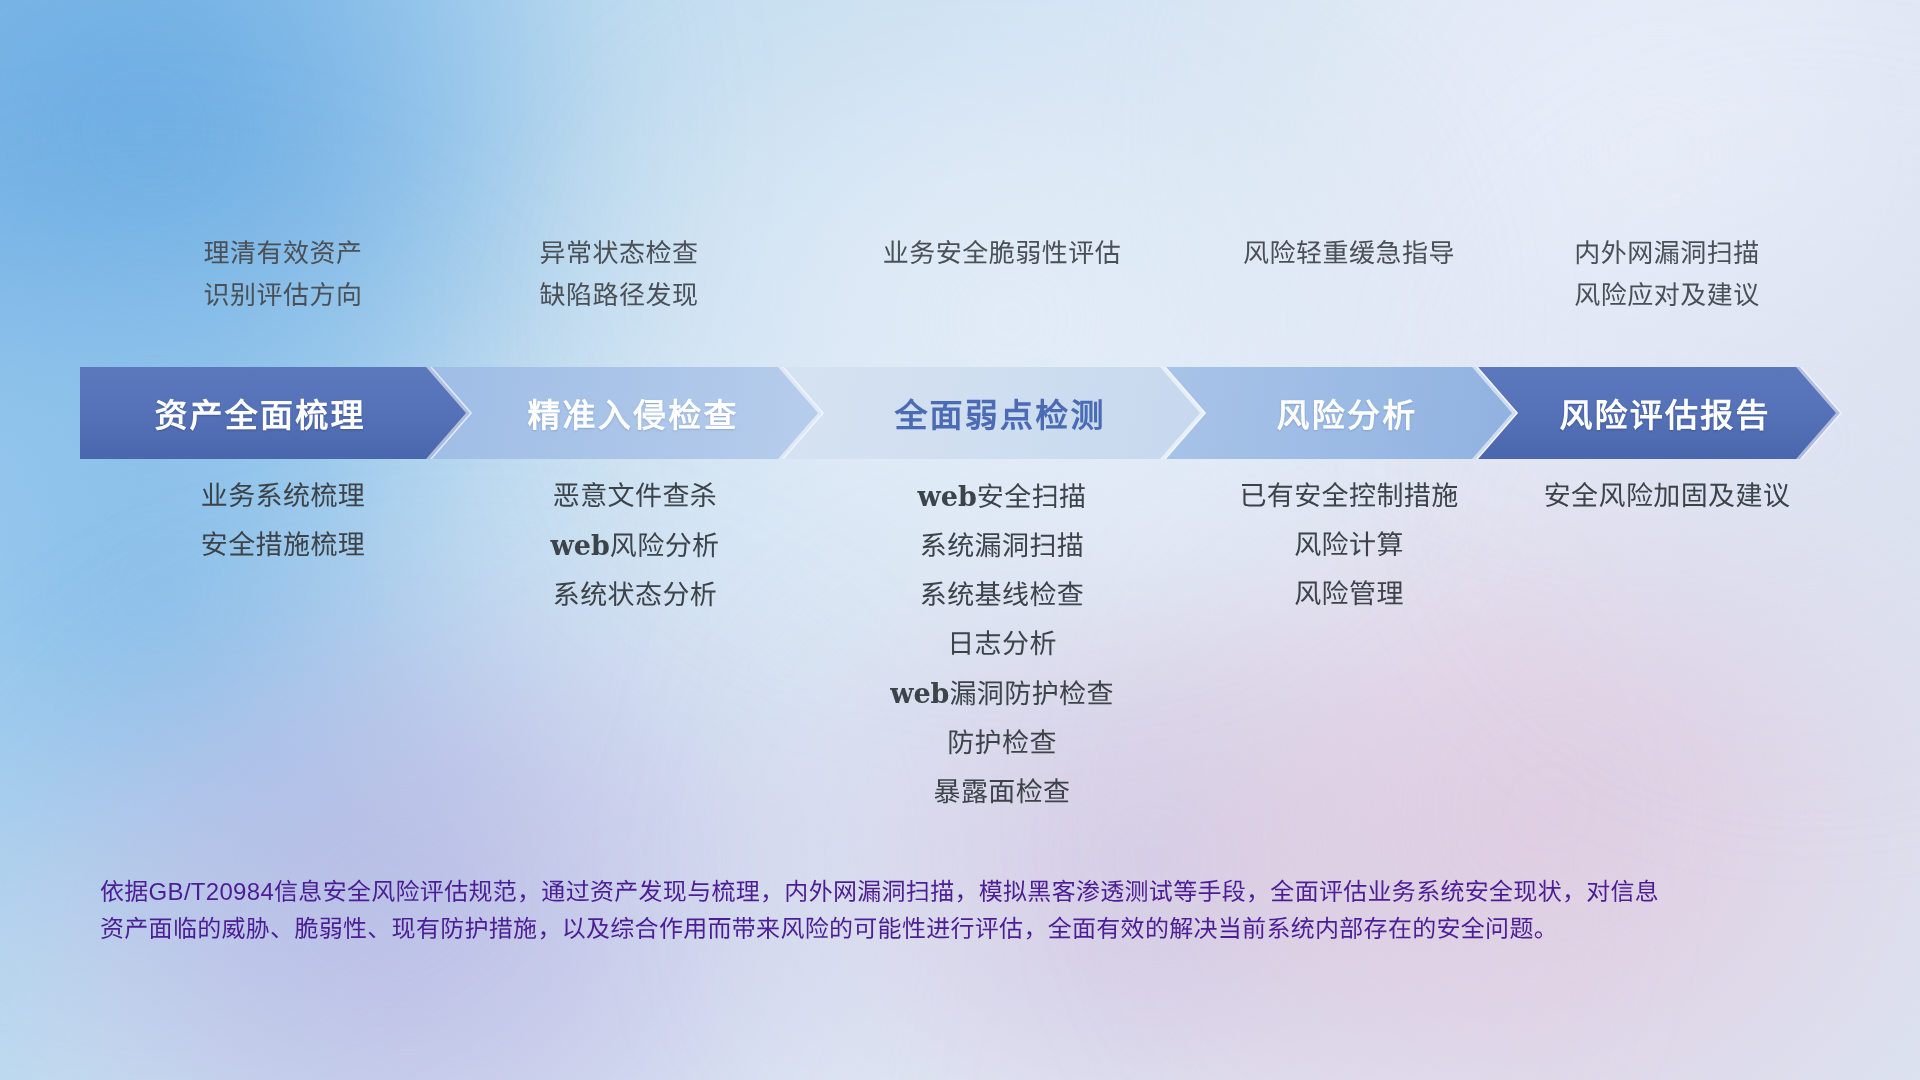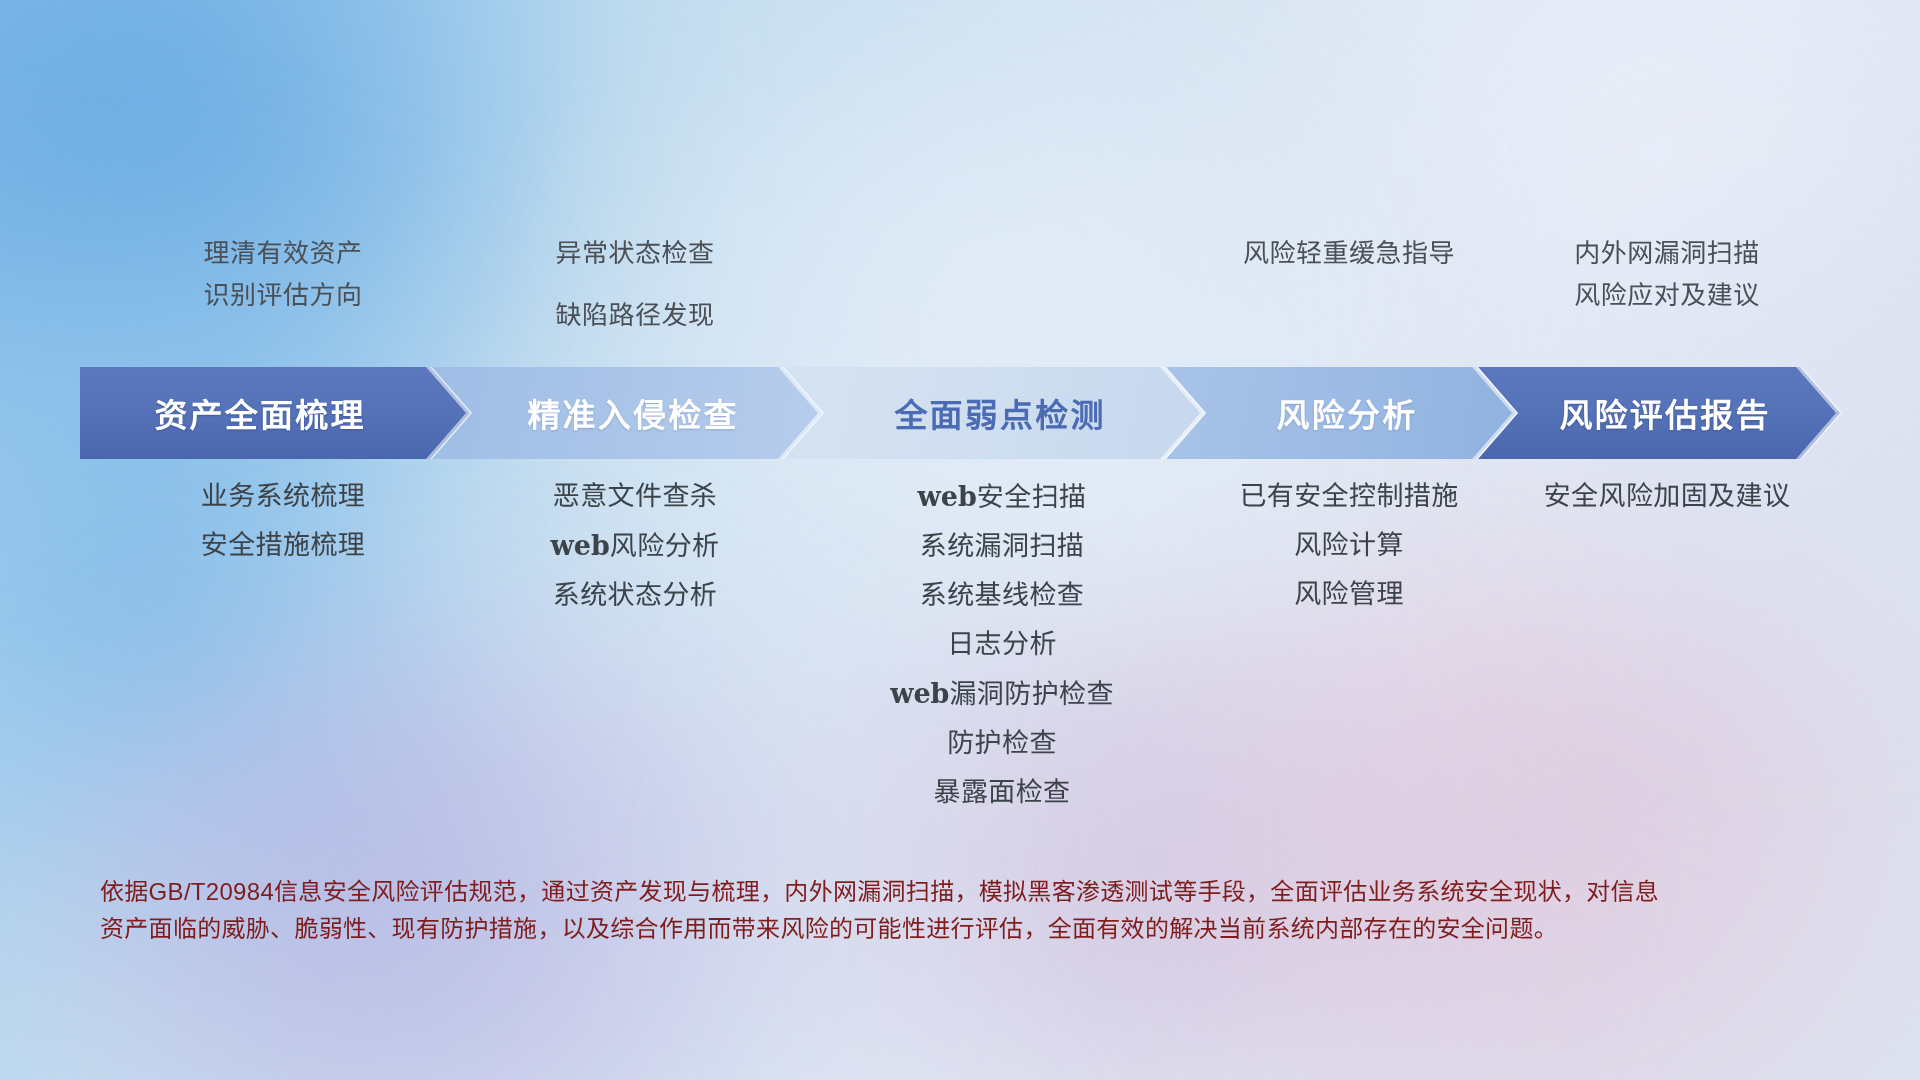--- a/index.html
+++ b/index.html
@@ -197,21 +197,21 @@
     font-weight: 700;
     letter-spacing: 0px;
   }
 
   
   .footer {
     position: absolute;
     left: 100px;
     top: 873px;
     width: 1680px;
-    color: #7f1d1d;
+    color: #4c1d95;
     font-size: 24px;
     line-height: 37px;
     letter-spacing: 0.3px;
   }
   .footer .fline { display: block; }
 </style>
 </head>
 <body>
 
 <div id="stage">
@@ -227,25 +227,26 @@
   <div class="blob blob-h"></div>
   <div class="vign"></div>
 
   <div class="content">
 
     <div class="caption-row" id="caption-row" style="position: absolute;">
         <div class="cap-col" style="position: absolute; left: -47px; width: 500px;">
           <span class="cap-line">理清有效资产</span>
           <span class="cap-line">识别评估方向</span>
         </div>
-        <div class="cap-col" style="position: absolute; left: 305px; width: 500px; gap: 20px;">
+        <div class="cap-col" style="position: absolute; left: 289px; width: 500px;">
           <span class="cap-line">异常状态检查</span>
           <span class="cap-line">缺陷路径发现</span>
         </div>
         <div class="cap-col" style="position: absolute; left: 672px; width: 500px;">
+          <span class="cap-line">业务安全脆弱性评估</span>
         </div>
         <div class="cap-col" style="position: absolute; left: 1019px; width: 500px;">
           <span class="cap-line">风险轻重缓急指导</span>
         </div>
         <div class="cap-col" style="position: absolute; left: 1337px; width: 500px;">
           <span class="cap-line">内外网漏洞扫描</span>
           <span class="cap-line">风险应对及建议</span>
         </div>
       </div>
 

